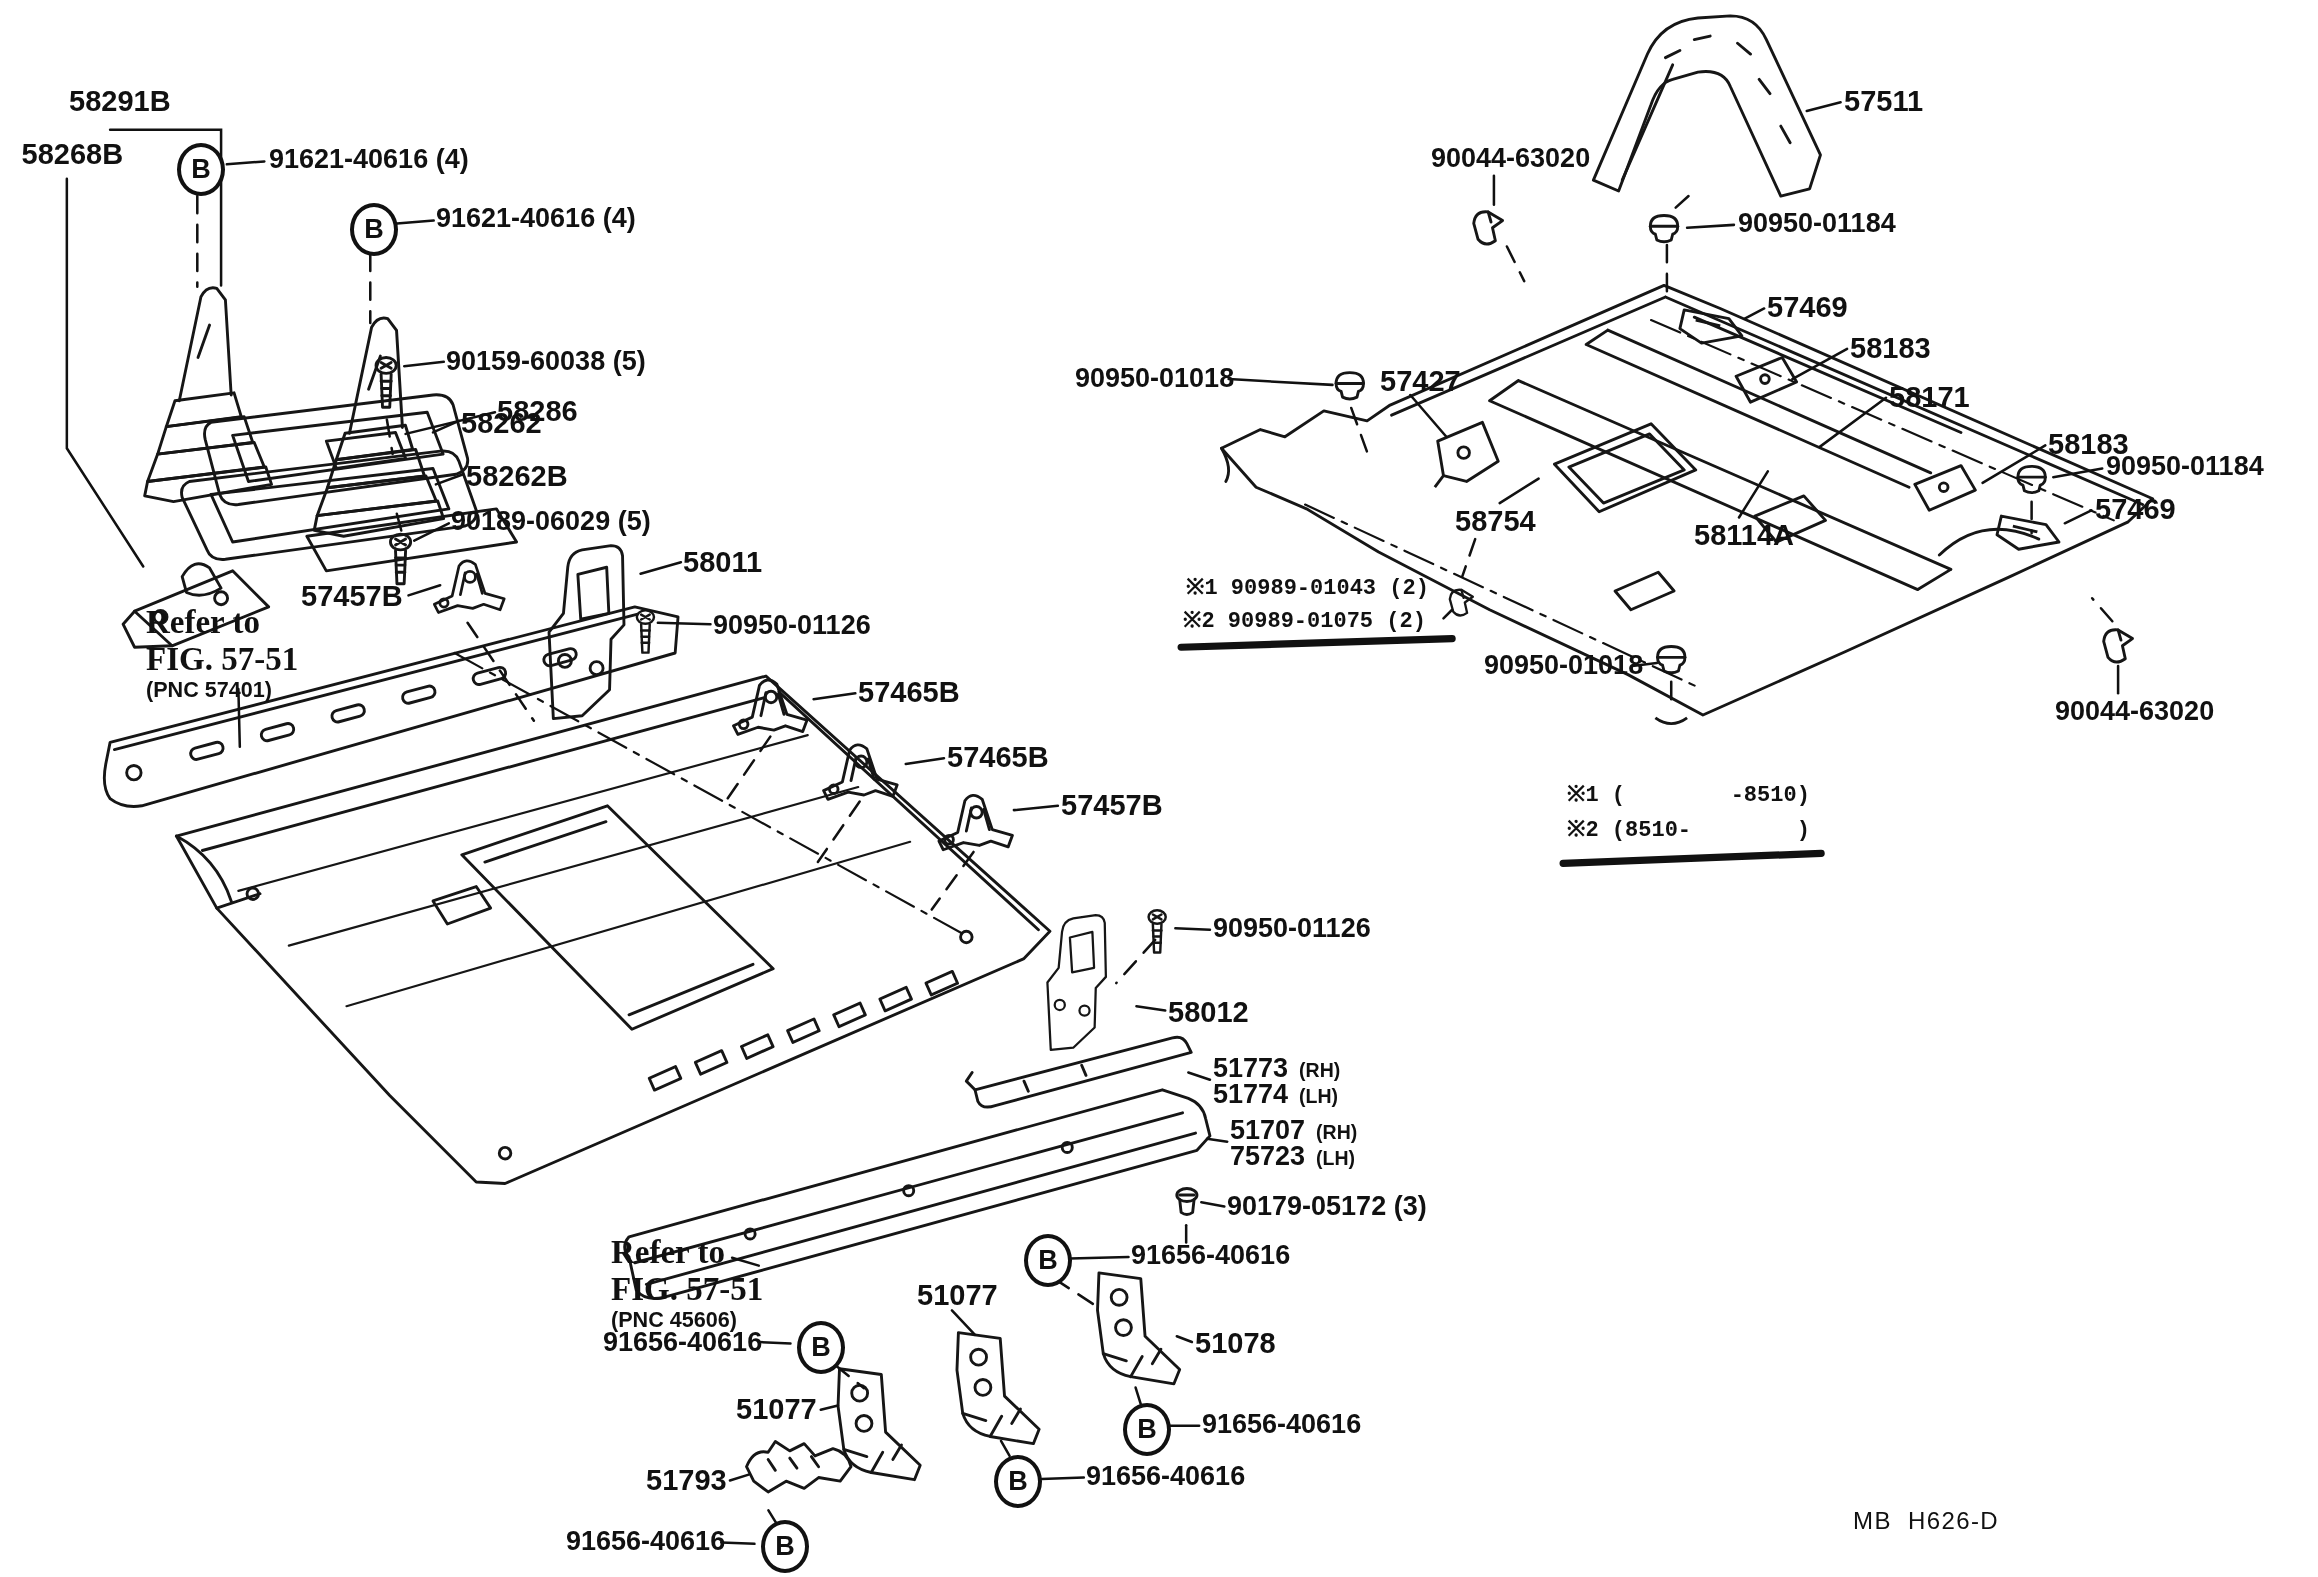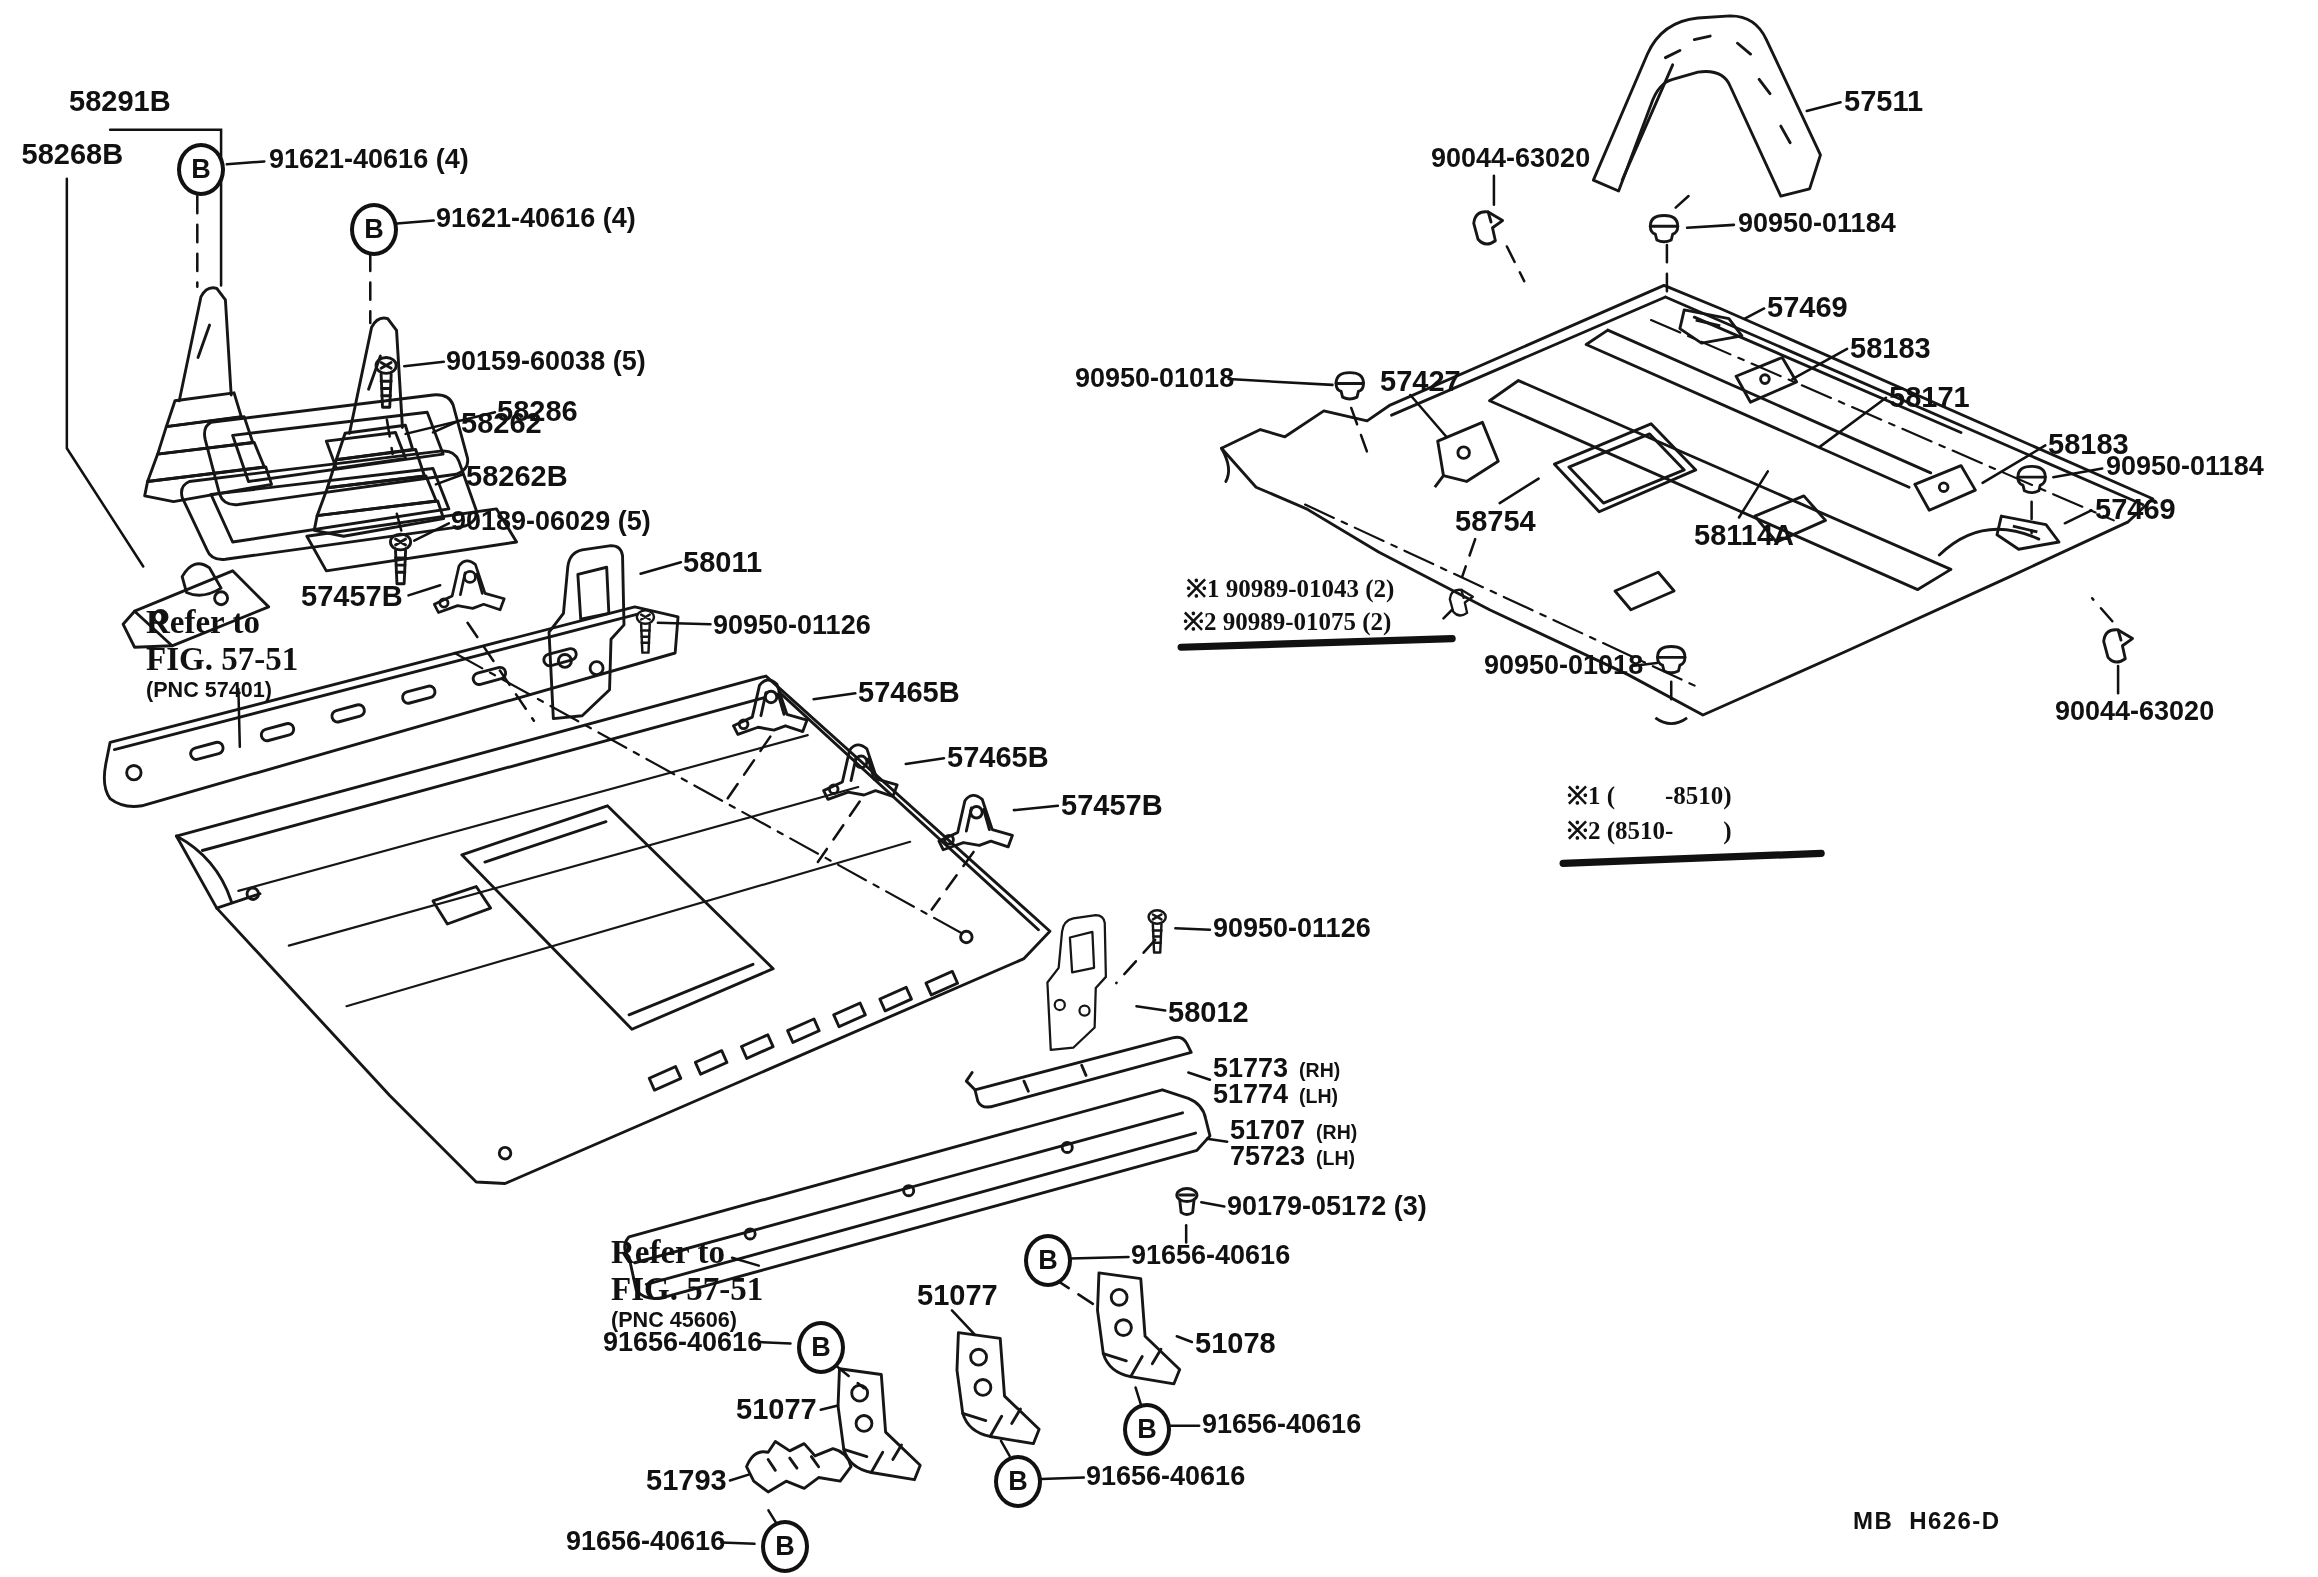--- a/index.html
+++ b/index.html
@@ -6,26 +6,26 @@
   body{width:2319px;height:1577px;overflow:hidden;}
   #stage{position:relative;width:2311px;height:1577px;background:#fff;
          font-family:"Liberation Sans",sans-serif;color:#111;}
   svg{position:absolute;left:0;top:0;}
   .pn{position:absolute;font-size:27px;font-weight:700;white-space:pre;letter-spacing:0px;}
   .big{font-size:29px;}
   .side{font-size:19.5px;font-weight:700;margin-left:11px;}
   .refer{position:absolute;font-weight:700;line-height:1.12;}
   .refer .r1,.refer .r2{font-size:33px;font-family:Liberation Serif, serif;}
   .refer .r3{font-size:21.6px;}
-  .note{position:absolute;font-size:25px;font-weight:700;white-space:pre;
-        font-family:Liberation Serif, serif;}
+  .note{position:absolute;font-size:22px;font-weight:700;white-space:pre;
+        font-family:Liberation Mono, monospace;}
   .bolt{position:absolute;width:40px;height:45px;border:4.3px solid #111;border-radius:50%;
         display:flex;align-items:center;justify-content:center;
         font-size:27px;font-weight:700;background:#fff;}
-  .code{position:absolute;font-size:24px;font-weight:700;white-space:pre;letter-spacing:1.4px;}
+  .code{position:absolute;font-size:24px;font-weight:400;white-space:pre;letter-spacing:1.4px;}
   .row{display:flex;align-items:baseline;}
 </style>
 </head>
 <body>
 
 <div id="stage">
 
 <svg width="2319" height="1577" viewBox="0 0 3216 2188">
   <defs>
     <g id="gBoot" fill="none" stroke="#161616" stroke-width="4" stroke-linecap="round" stroke-linejoin="round">

